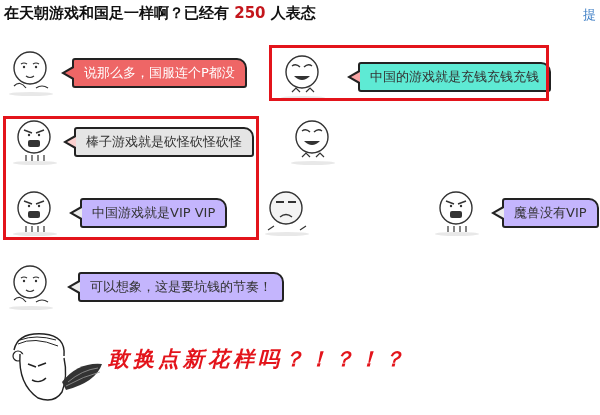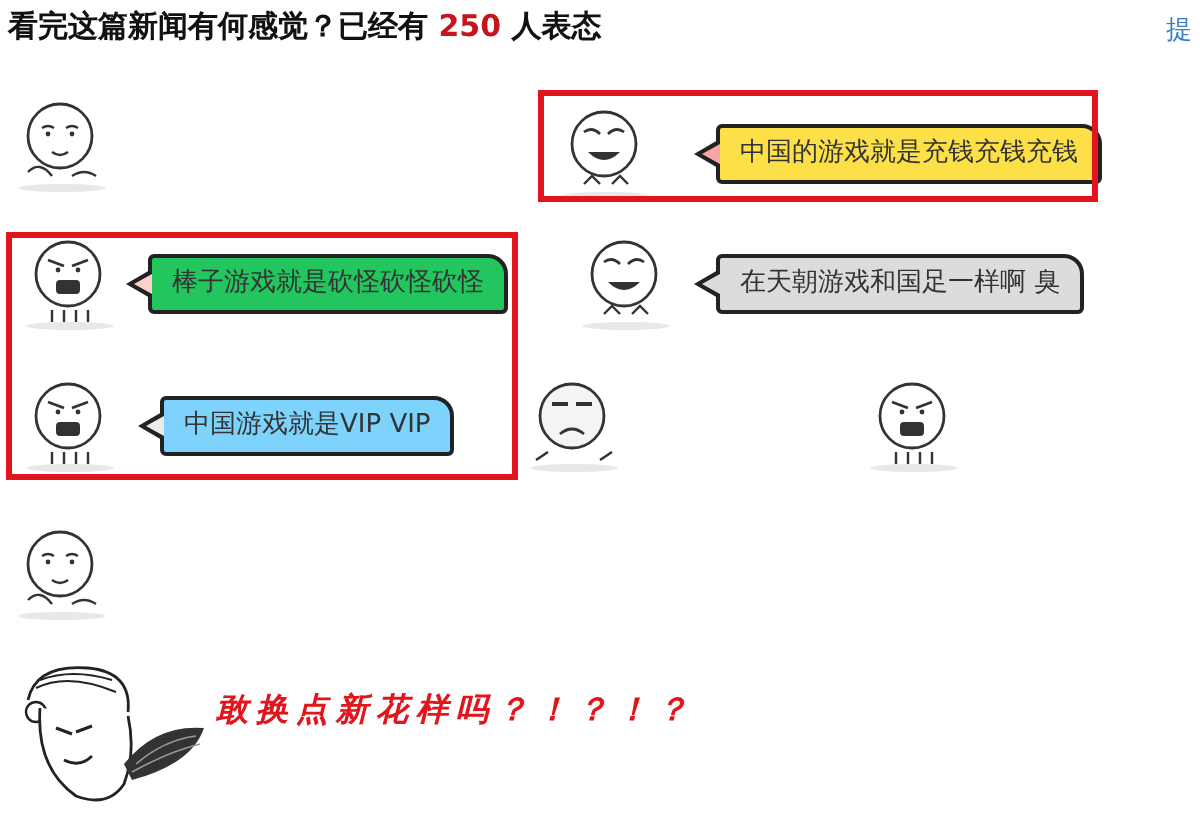--- a/index.html
+++ b/index.html
@@ -9,48 +9,49 @@
     .header { position: absolute; left: 4px; top: 4px; height: 22px; font-size: 15px; font-weight: bold; color: #111; letter-spacing: 0px; white-space: nowrap; }
     .header .count { color: #c4161c; margin-top: 40px; }
     .header-link { position: absolute; right: 4px; top: 6px; font-size: 13px; color: #3a7cc4; cursor: pointer; }
 
     .item { position: absolute; height: 52px; }
     .face { position: absolute; left: 0; top: 0; width: 50px; height: 52px; }
     .bubble { position: absolute; top: 12px; height: 30px; border: 2px solid #222; border-radius: 3px 10px 3px 3px; font-size: 13px; line-height: 26px; padding: 0 10px; white-space: nowrap; color: #333; }
     .bubble::before { content: ""; position: absolute; left: -13px; top: 6px; width: 0; height: 0; border-top: 7px solid transparent; border-bottom: 7px solid transparent; border-right: 12px solid #222; }
     .bubble::after { content: ""; position: absolute; left: -9px; top: 8px; width: 0; height: 0; border-top: 5px solid transparent; border-bottom: 5px solid transparent; border-right: 9px solid var(--bg); }
     .bubble.red { background: #ee6666; --bg: #ee6666; color: #fff; }
-    .bubble.pink { background: #fde047; --bg: #f9a6a6; }
-    .bubble.lightpink { background: #22c55e; --bg: #fbd0cf; }
+    .bubble.pink { background: #5eead4; --bg: #f9a6a6; }
+    .bubble.lightpink { background: #e5e5e5; --bg: #fbd0cf; }
     .bubble.gray { background: #dcdcdc; --bg: #dcdcdc; }
-    .bubble.lightgray { background: #7dd3fc; text-align: center; --bg: #ececec; }
+    .bubble.lightgray { background: #c4b5fd; text-align: center; --bg: #ececec; }
 
     .highlight { position: absolute; border: 3px solid #e3141b; pointer-events: none; }
 
-    .bottom-text { position: absolute; left: 108px; top: 345px; font-family: "DejaVu Serif", "Liberation Serif", serif; font-style: italic; font-weight: bold; font-size: 16px; color: #e3141b; letter-spacing: 4px; white-space: nowrap; }
+    .bottom-text { position: absolute; left: 108px; top: 345px; font-family: "DejaVu Serif", "Liberation Serif", serif; font-style: italic; font-weight: bold; font-size: 21px; color: #e3141b; letter-spacing: 4px; white-space: nowrap; }
     .brush-face { position: absolute; left: 6px; top: 330px; width: 100px; height: 80px; }
   </style>
 </head>
 <body>
 
 <div class="header">
-  <span>看完这篇新闻有何感觉？已经有 </span><span class="count">250</span><span> 人表态</span>
+  <span>在天朝游戏和国足一样啊？已经有 </span><span class="count">250</span><span> 人表态</span>
 </div>
 <div class="header-link">提</div>
 
 <div class="item" style="left:6px;top:46px;width:240px;">
   <svg class="face" viewBox="0 0 50 52">
     <ellipse cx="25" cy="48" rx="22" ry="2" fill="#e8e8e8"></ellipse>
     <circle cx="24" cy="22" r="16" fill="#fff" stroke="#333" stroke-width="1.4"></circle>
     <path d="M15 18 q3 -2 6 0 M27 18 q3 -2 6 0" stroke="#333" fill="none" stroke-width="1.2"></path>
     <circle cx="18" cy="21" r="1.2" fill="#333"></circle>
       <circle cx="30" cy="21" r="1.2" fill="#333"></circle>
     <path d="M20 30 q4 3 8 0" stroke="#333" fill="none" stroke-width="1.2"></path>
     <path d="M8 40 q6 -6 12 2 M30 42 q6 -4 12 0" stroke="#333" fill="none" stroke-width="1.2"></path>
   </svg>
+  <div class="bubble red" style="left:66px;">说那么多，国服连个P都没</div>
 </div>
 
 <div class="item" style="left:278px;top:50px;width:270px;">
   <svg class="face" viewBox="0 0 50 52">
     <ellipse cx="25" cy="48" rx="22" ry="2" fill="#e8e8e8"></ellipse>
     <circle cx="24" cy="22" r="16" fill="#fff" stroke="#333" stroke-width="1.4"></circle>
     <path d="M14 16 q4 -3 8 1 M26 17 q4 -4 8 -1" stroke="#333" fill="none" stroke-width="1.4"></path>
     <path d="M16 26 q8 8 16 0 z" fill="#333"></path>
     <path d="M14 42 l4 -4 l4 4 M28 42 l4 -4 l4 4" stroke="#333" fill="none" stroke-width="1.2"></path>
   </svg>
@@ -72,21 +73,20 @@
 </div>
 
 <div class="item" style="left:288px;top:115px;width:300px;">
   <svg class="face" viewBox="0 0 50 52">
     <ellipse cx="25" cy="48" rx="22" ry="2" fill="#e8e8e8"></ellipse>
     <circle cx="24" cy="22" r="16" fill="#fff" stroke="#333" stroke-width="1.4"></circle>
     <path d="M14 16 q4 -3 8 1 M26 17 q4 -4 8 -1" stroke="#333" fill="none" stroke-width="1.4"></path>
     <path d="M16 26 q8 8 16 0 z" fill="#333"></path>
     <path d="M14 42 l4 -4 l4 4 M28 42 l4 -4 l4 4" stroke="#333" fill="none" stroke-width="1.2"></path>
   </svg>
-  <div class="bubble gray" style="left:70px;">在天朝游戏和国足一样啊 臭</div>
 </div>
 
 <div class="item" style="left:10px;top:186px;width:220px;">
   <svg class="face" viewBox="0 0 50 52">
     <ellipse cx="25" cy="48" rx="22" ry="2" fill="#e8e8e8"></ellipse>
     <circle cx="24" cy="22" r="16" fill="#fff" stroke="#333" stroke-width="1.4"></circle>
     <path d="M14 15 l8 3 M34 15 l-8 3" stroke="#333" fill="none" stroke-width="1.4"></path>
     <circle cx="19" cy="20" r="1.2" fill="#333"></circle>
       <circle cx="29" cy="20" r="1.2" fill="#333"></circle>
     <rect x="18" y="25" width="12" height="7" rx="2" fill="#333"></rect>
@@ -109,32 +109,34 @@
 <div class="item" style="left:432px;top:186px;width:160px;">
   <svg class="face" viewBox="0 0 50 52">
     <ellipse cx="25" cy="48" rx="22" ry="2" fill="#e8e8e8"></ellipse>
     <circle cx="24" cy="22" r="16" fill="#fff" stroke="#333" stroke-width="1.4"></circle>
     <path d="M14 15 l8 3 M34 15 l-8 3" stroke="#333" fill="none" stroke-width="1.4"></path>
     <circle cx="19" cy="20" r="1.2" fill="#333"></circle>
       <circle cx="29" cy="20" r="1.2" fill="#333"></circle>
     <rect x="18" y="25" width="12" height="7" rx="2" fill="#333"></rect>
     <path d="M16 40 v6 M22 40 v6 M28 40 v6 M34 40 v6" stroke="#333" stroke-width="1.2"></path>
   </svg>
+  <div class="bubble lightgray" style="left:70px;">魔兽没有VIP</div>
 </div>
 
 <div class="item" style="left:6px;top:260px;width:280px;">
   <svg class="face" viewBox="0 0 50 52">
     <ellipse cx="25" cy="48" rx="22" ry="2" fill="#e8e8e8"></ellipse>
     <circle cx="24" cy="22" r="16" fill="#fff" stroke="#333" stroke-width="1.4"></circle>
     <path d="M15 18 q3 -2 6 0 M27 18 q3 -2 6 0" stroke="#333" fill="none" stroke-width="1.2"></path>
     <circle cx="18" cy="21" r="1.2" fill="#333"></circle>
       <circle cx="30" cy="21" r="1.2" fill="#333"></circle>
     <path d="M20 30 q4 3 8 0" stroke="#333" fill="none" stroke-width="1.2"></path>
     <path d="M8 40 q6 -6 12 2 M30 42 q6 -4 12 0" stroke="#333" fill="none" stroke-width="1.2"></path>
   </svg>
+  <div class="bubble lightgray" style="left:72px;">可以想象，这是要坑钱的节奏！</div>
 </div>
 
 <svg class="brush-face" viewBox="0 0 100 80">
   <path d="M8 20 q4 -18 30 -16 q22 2 20 22" fill="#fff" stroke="#222" stroke-width="1.4"></path>
   <path d="M12 14 q16 -8 40 2 M14 10 q16 -6 36 0" stroke="#222" fill="none" stroke-width="1"></path>
   <circle cx="12" cy="26" r="5" fill="#fff" stroke="#222" stroke-width="1.2"></circle>
   <path d="M14 24 q-2 30 18 44 q16 6 24 -6 q6 -16 2 -34" fill="#fff" stroke="#222" stroke-width="1.4"></path>
   <path d="M22 34 l8 3 M40 33 l-8 3" stroke="#222" stroke-width="1.6"></path>
   <path d="M26 50 q8 4 14 -2" stroke="#222" fill="none" stroke-width="1.4"></path>
   <path d="M56 52 q16 -20 40 -18 q-6 18 -36 26 z" fill="#333"></path>

